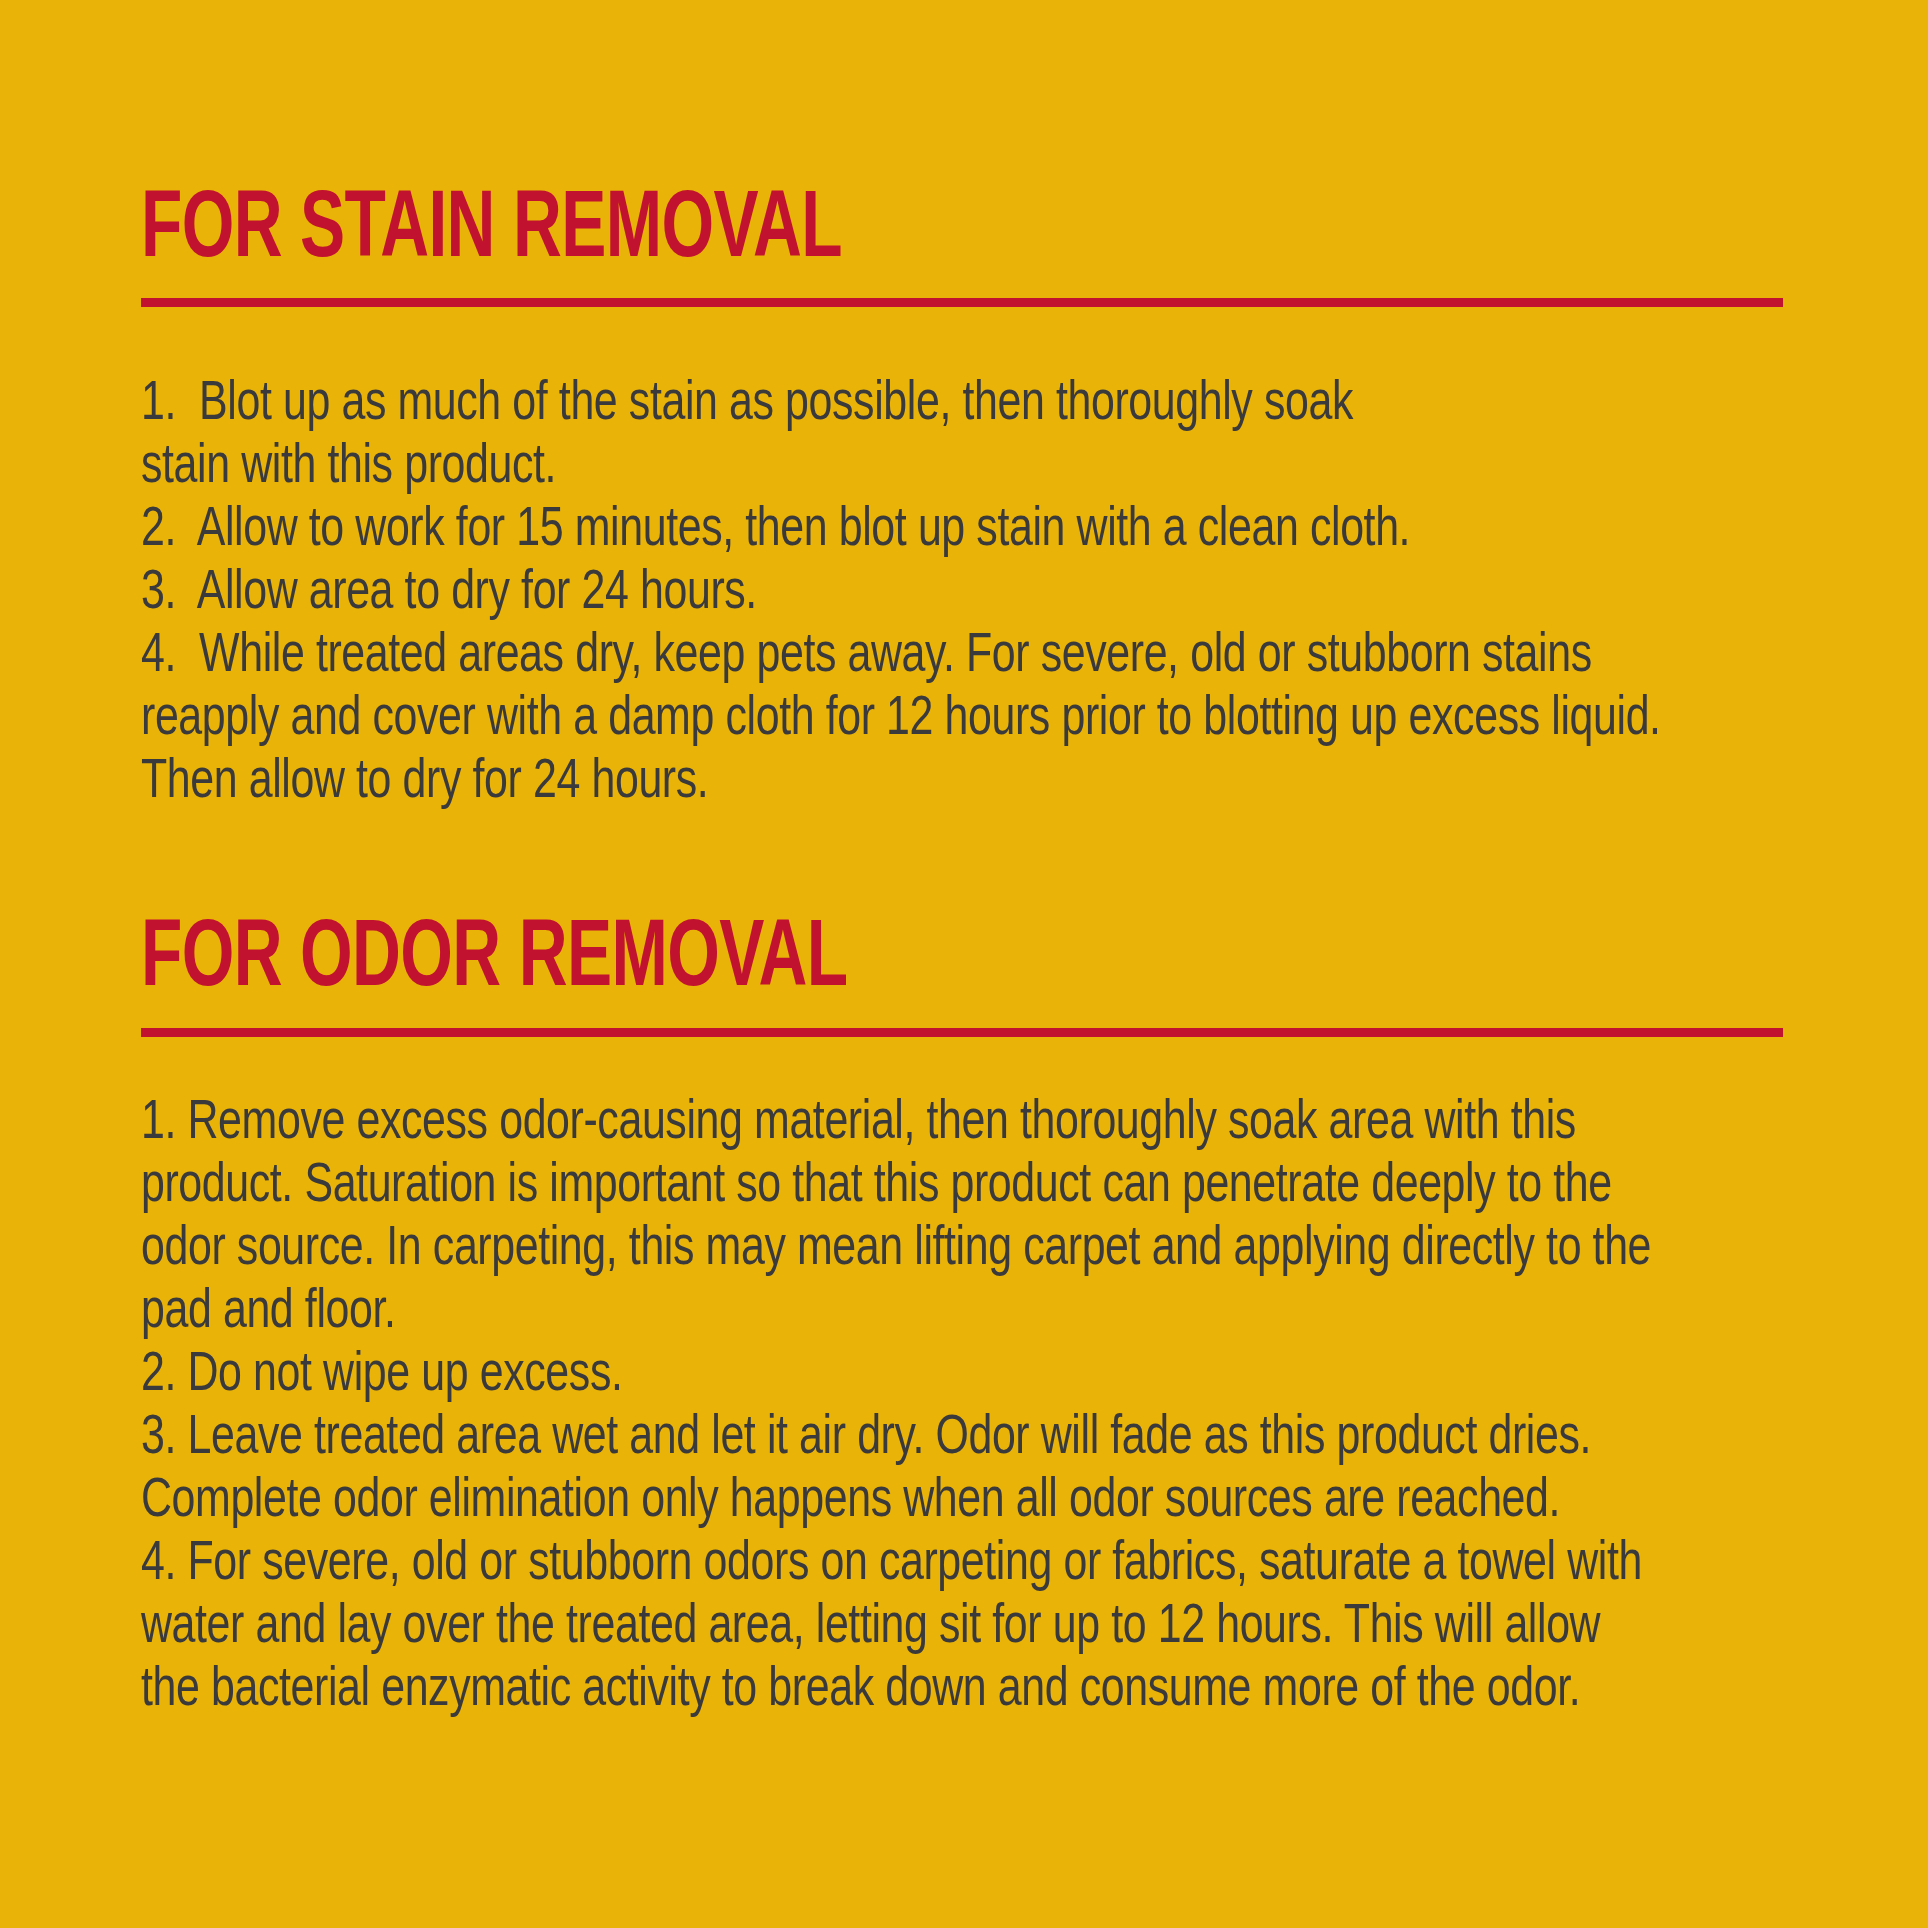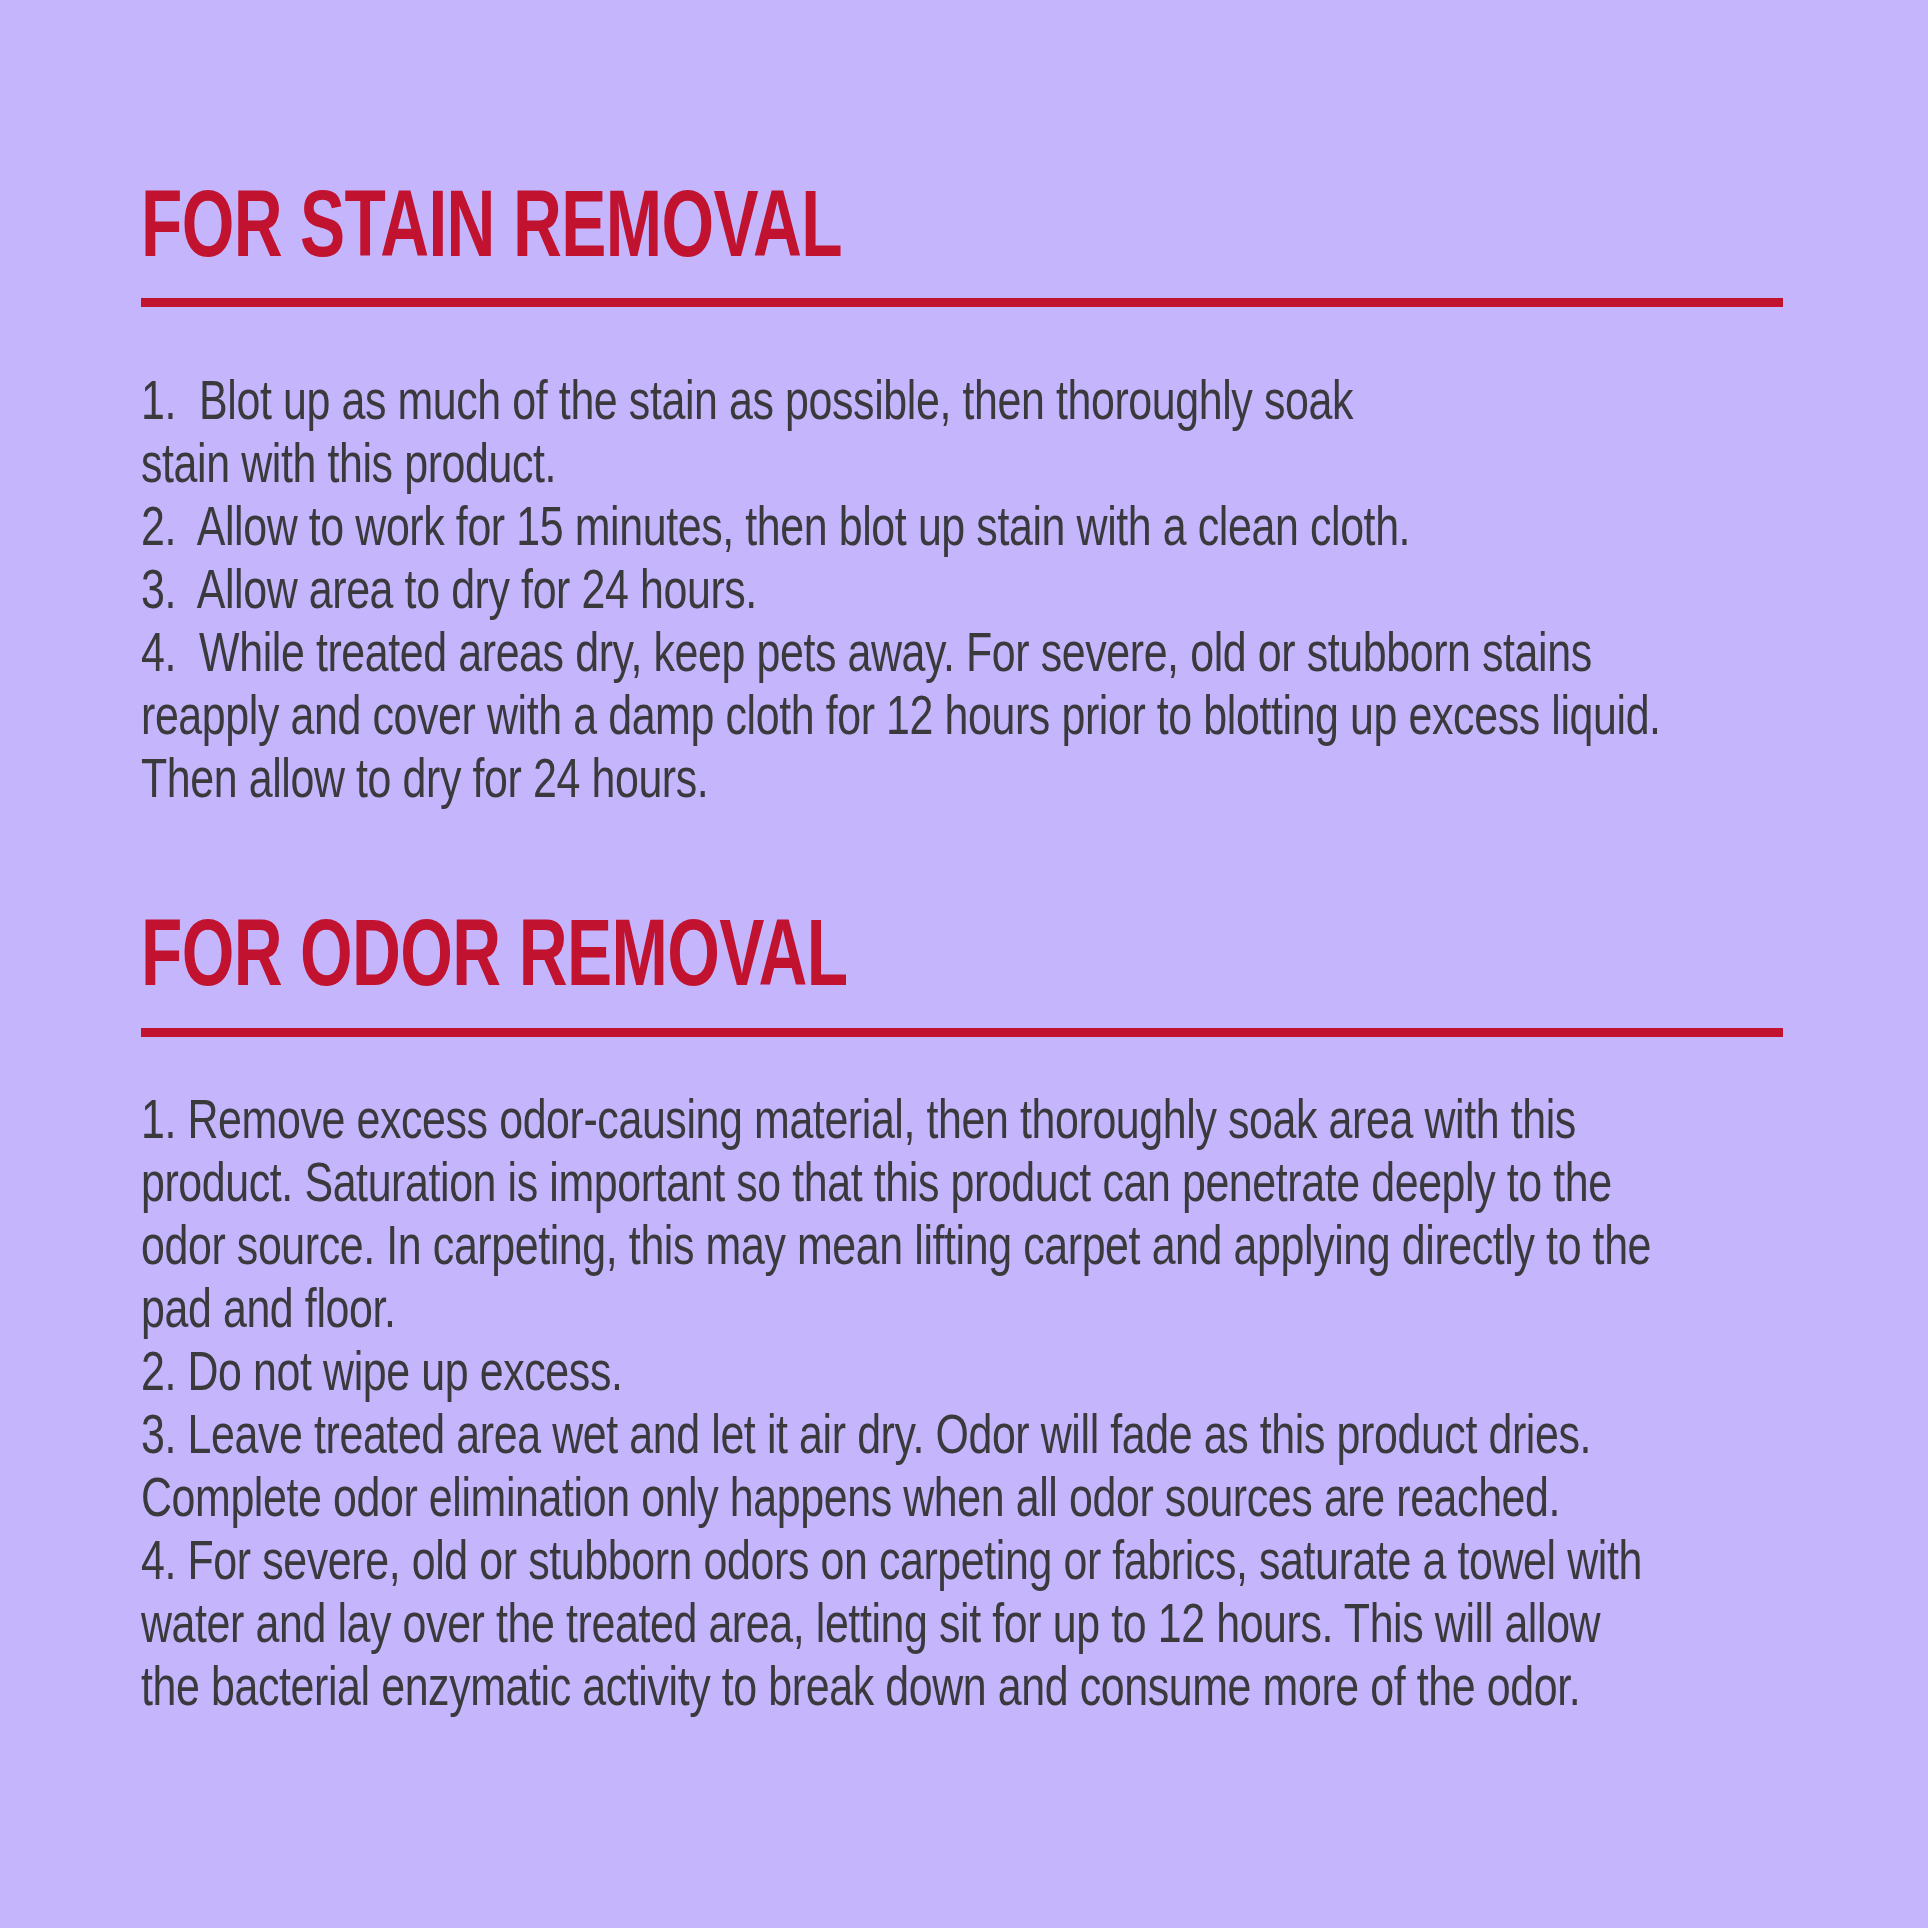--- a/index.html
+++ b/index.html
@@ -4,21 +4,21 @@
 <style>
   html, body {
     margin: 0;
     padding: 0;
     background: #ffffff;
   }
   .page {
     position: relative;
     width: 1928px;
     height: 1928px;
-    background: #c4b5fd;
+    background: #eab308;
     overflow: hidden;
     font-family: "Liberation Sans", "DejaVu Sans", sans-serif;
   }
   .heading {
     position: absolute;
     left: 141px;
     margin: 0;
     font-size: 94px;
     line-height: 1;
     font-weight: 800;

